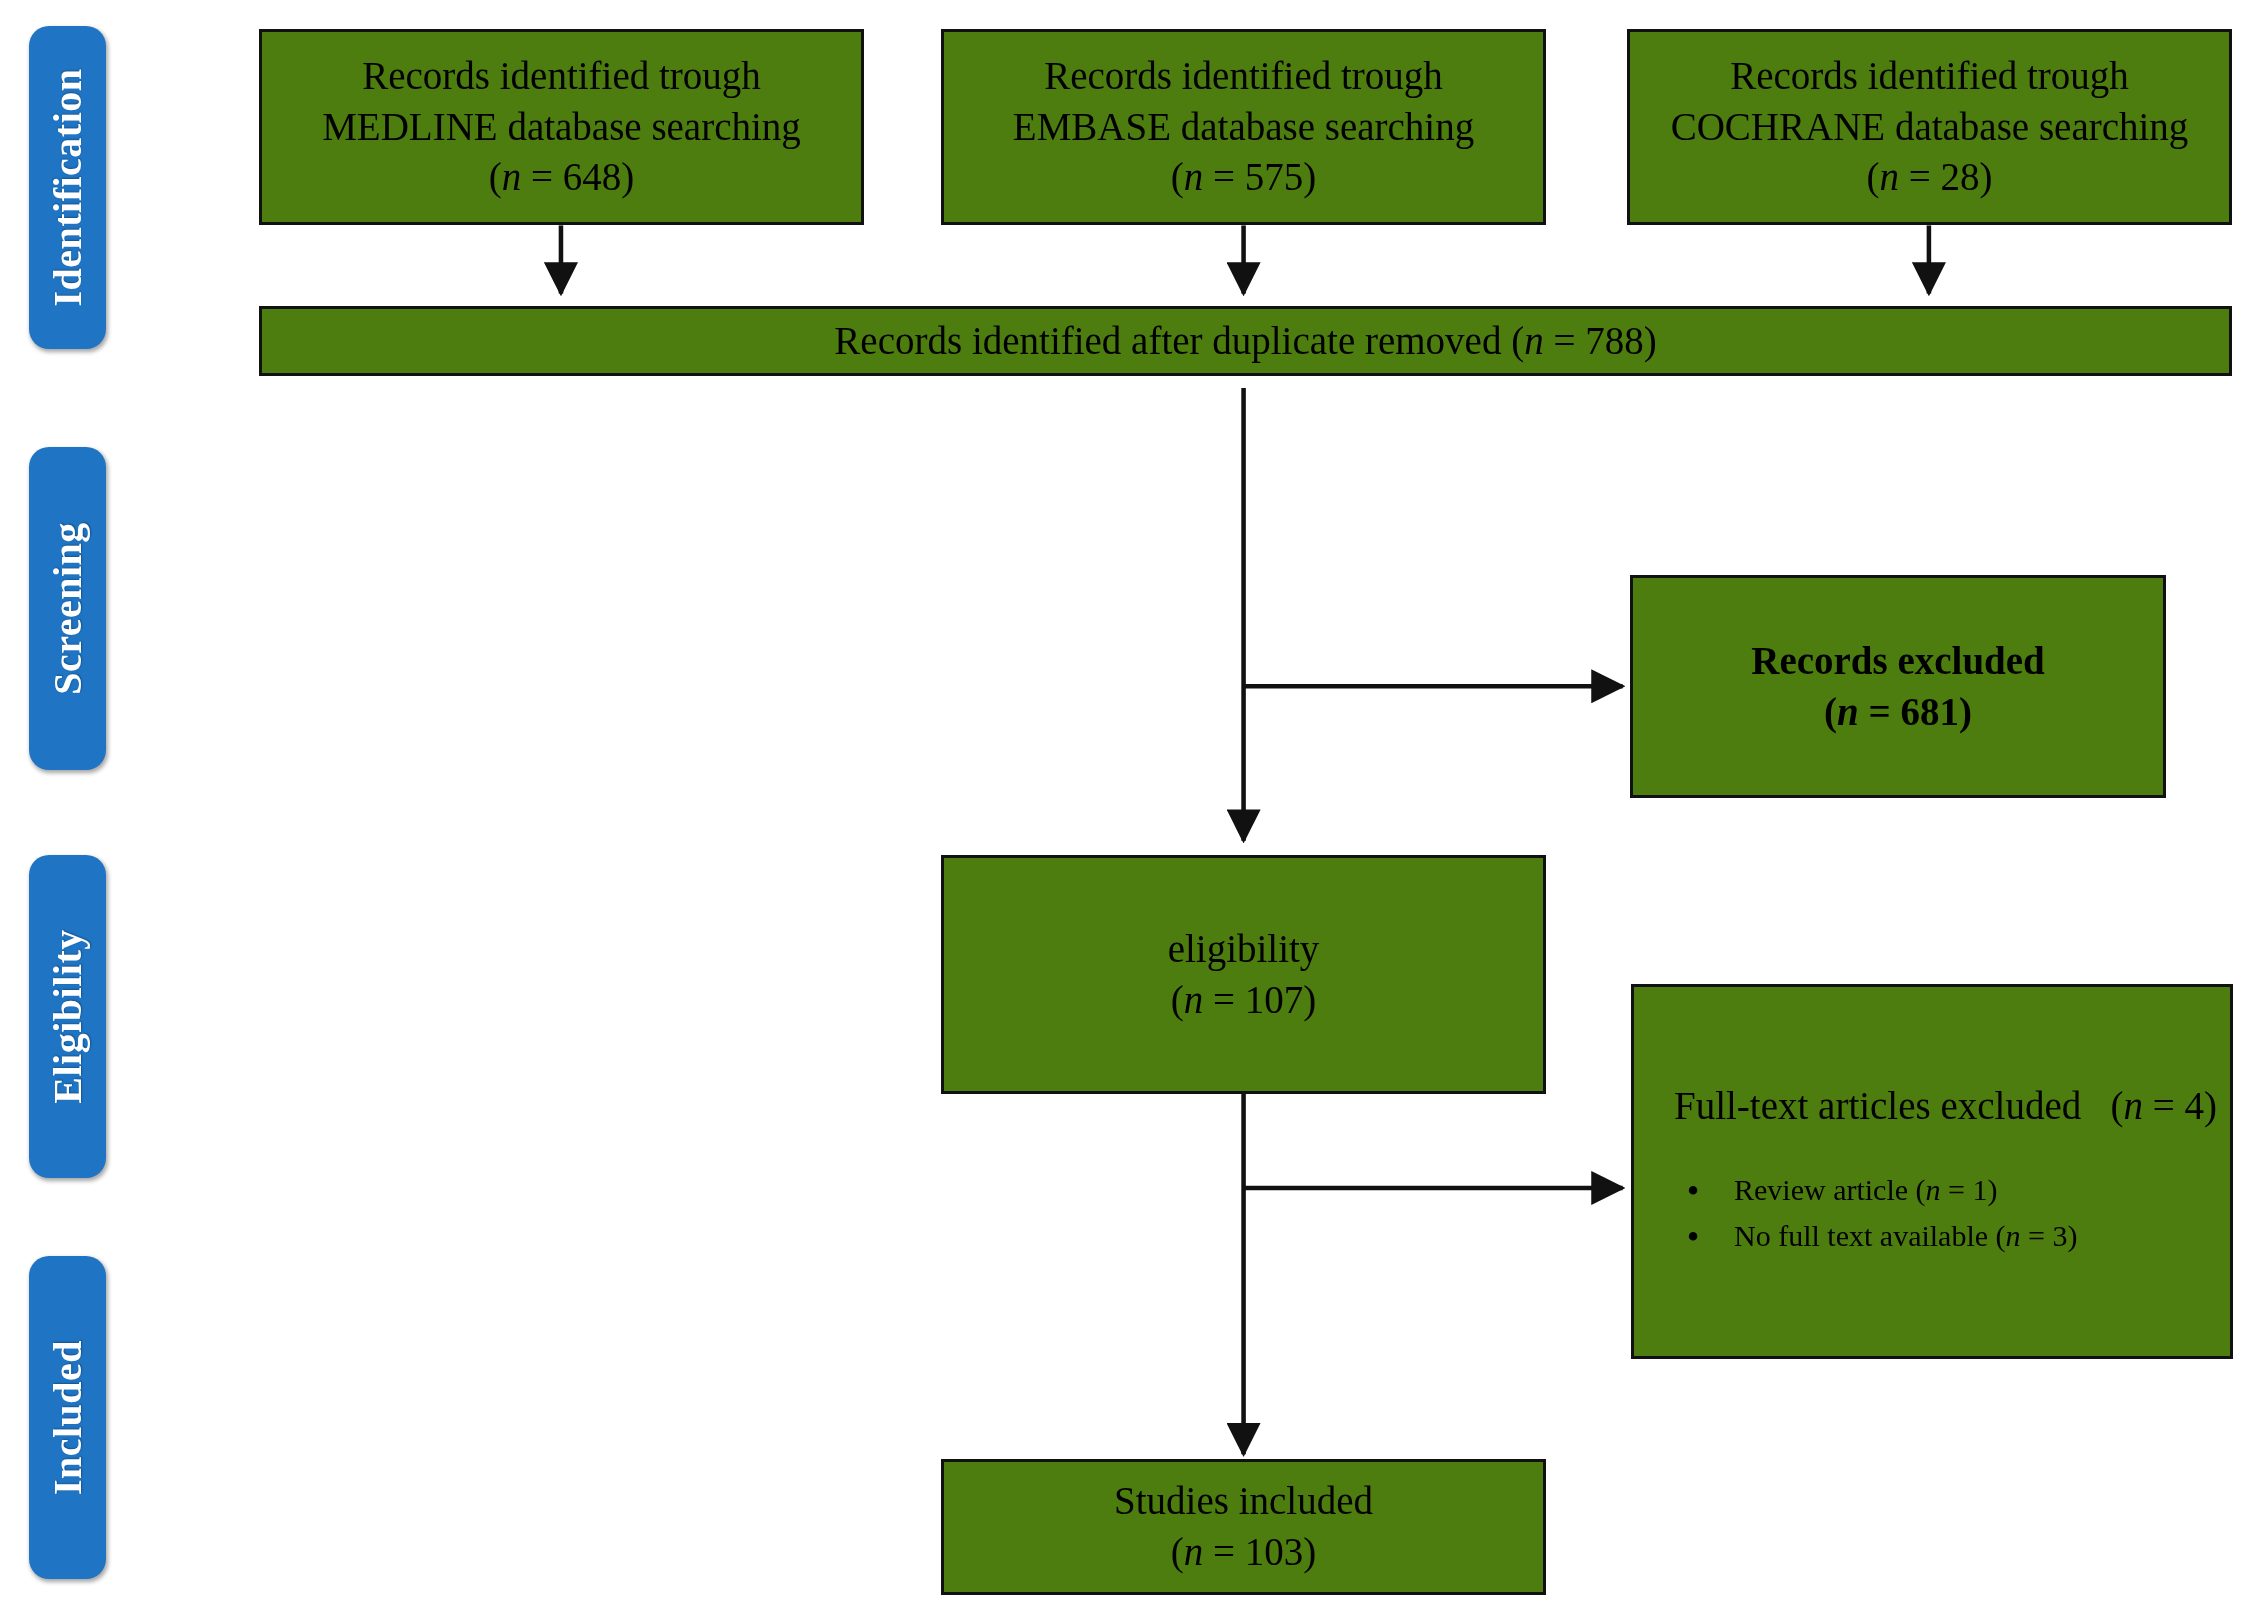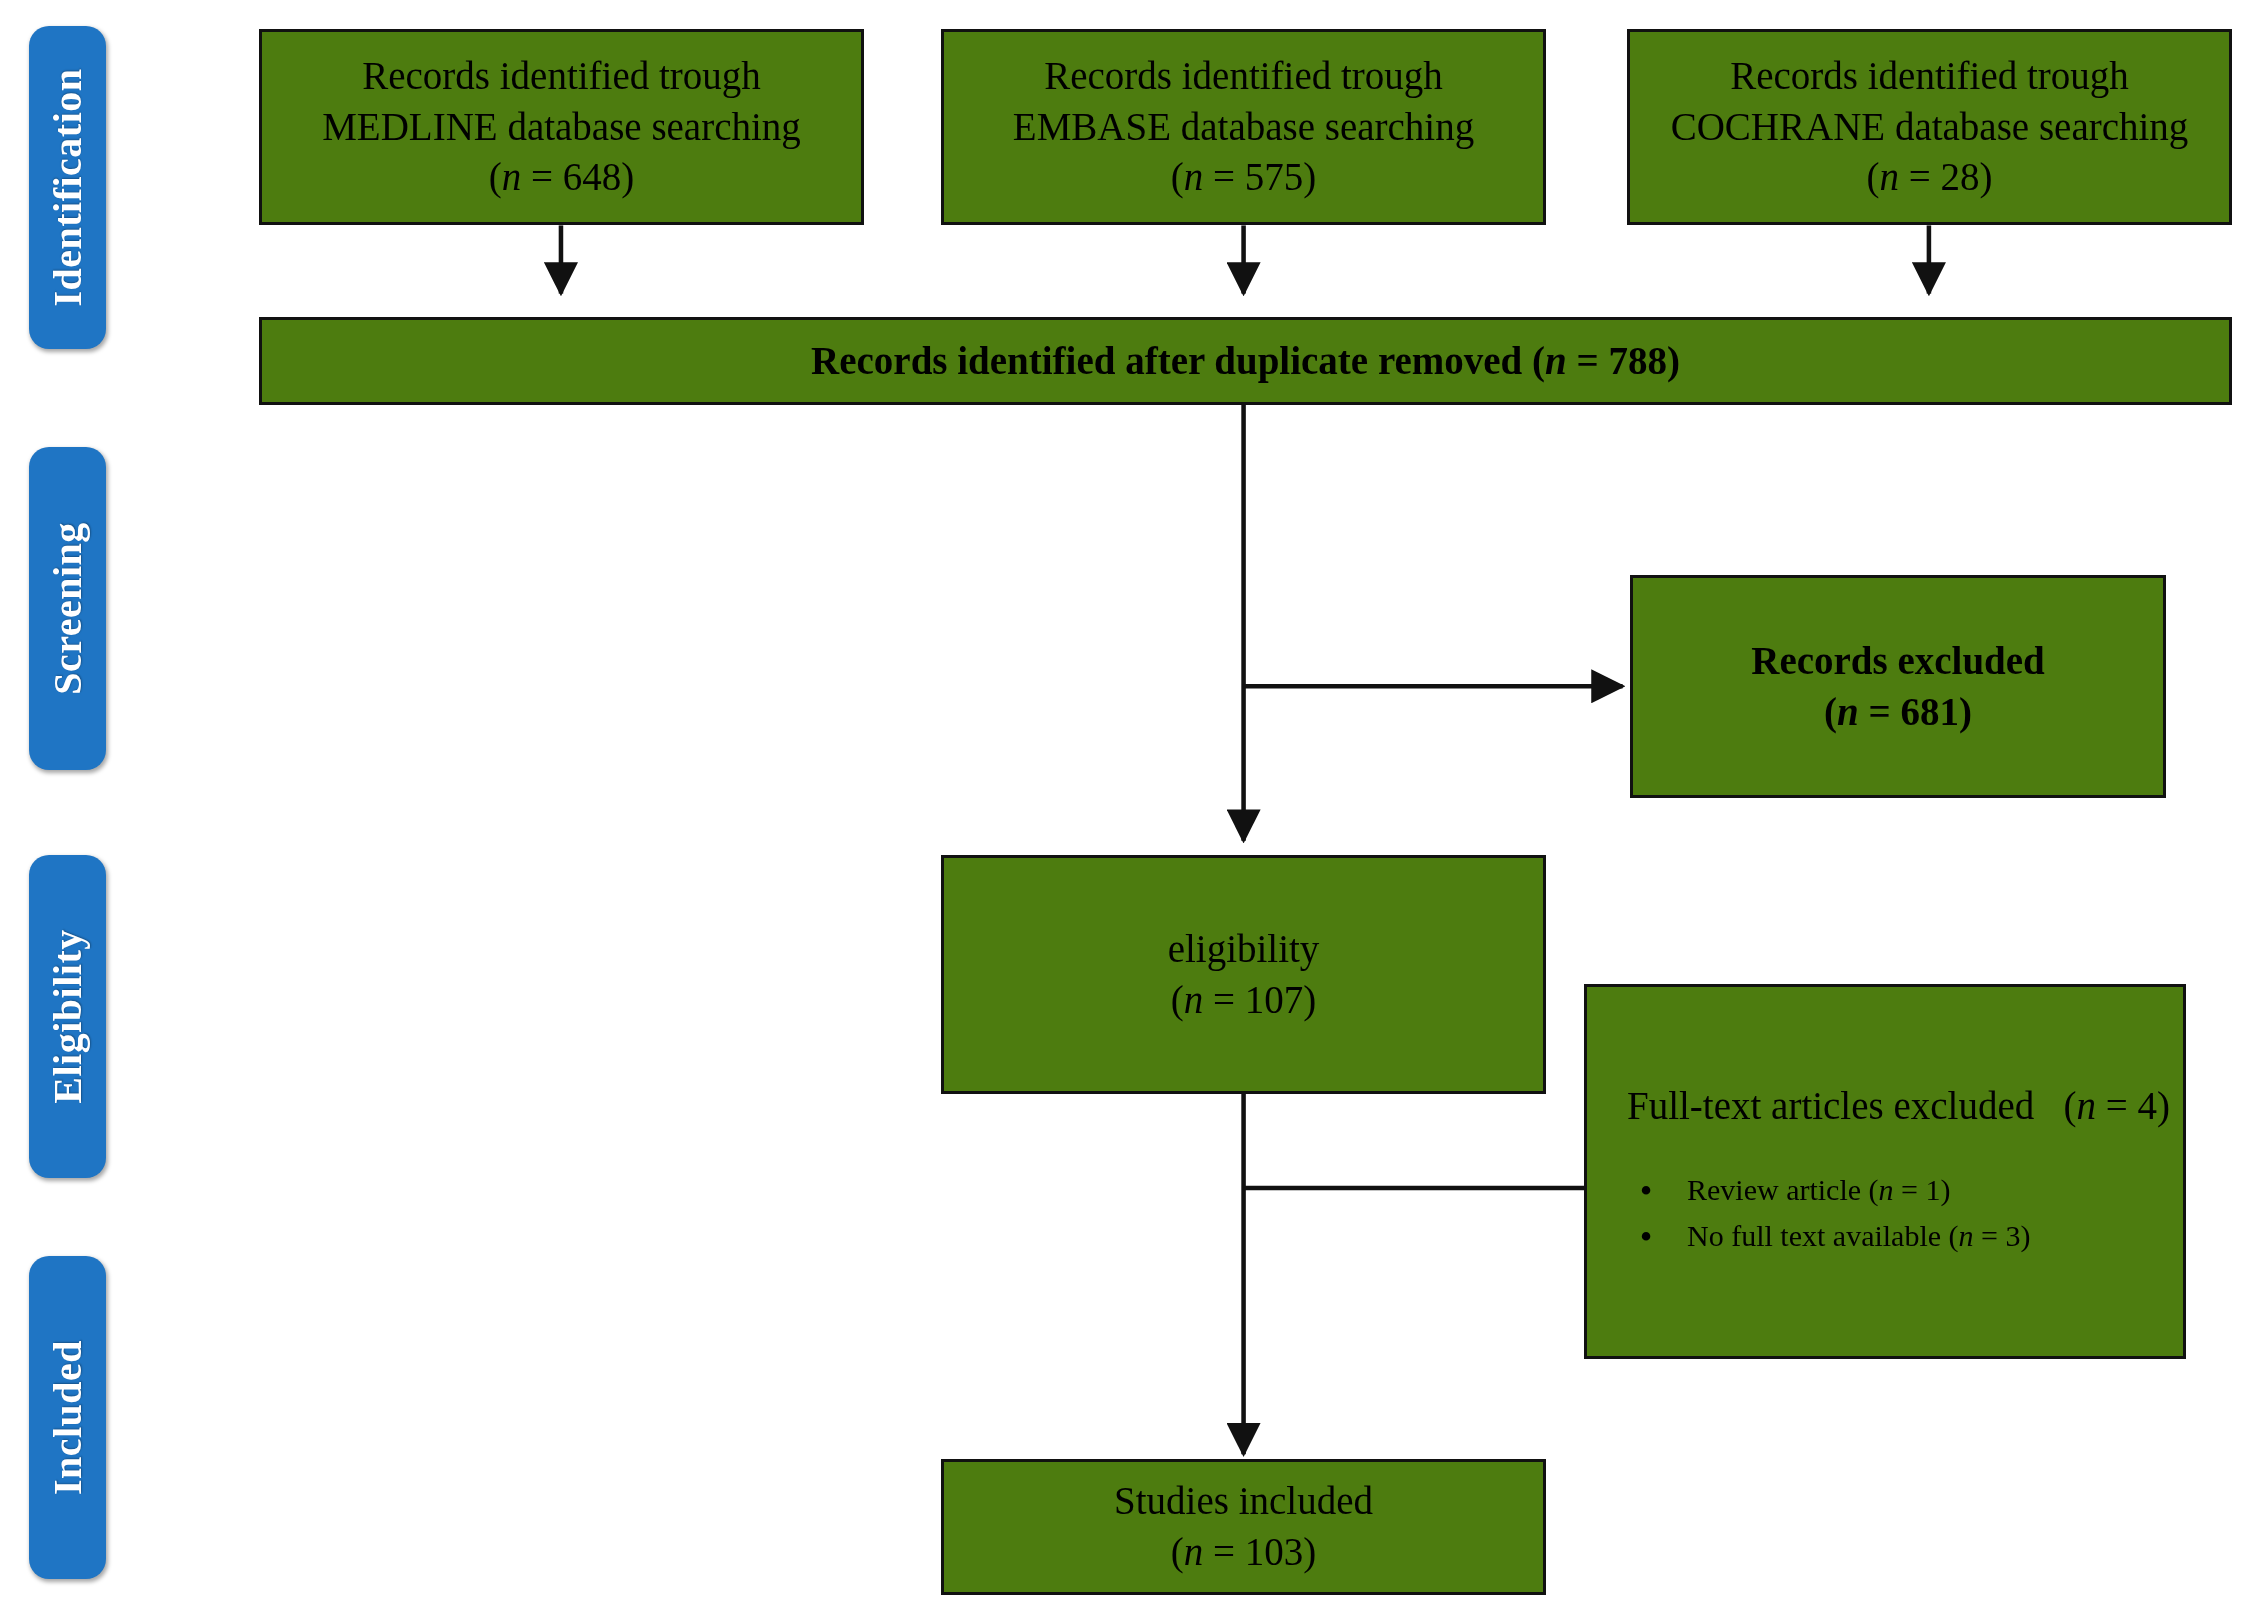--- a/index.html
+++ b/index.html
@@ -166,41 +166,41 @@
   </div>
 
   <div class="node" style="left:1627px; top:29px; width:605px; height:196px;">
     <div class="body">
       <span class="line">Records identified trough</span>
       <span class="line">COCHRANE database searching</span>
       <span class="line">(<span class="it">n</span><span> = 28)</span></span>
     </div>
   </div>
 
-  <div class="node wide" style="left:259px; top:317px; width:1973px; height:88px;font-weight:bold;">
+  <div class="node wide" style="left:259px; top:306px; width:1973px; height:70px;">
     <div class="body">
       <span>Records identified after duplicate removed (</span><span class="it">n</span><span> = 788)</span>
     </div>
   </div>
 
   <div class="node" style="left:1630px; top:575px; width:536px; height:223px;font-weight:bold;">
     <div class="body">
       <span class="line">Records excluded</span>
       <span class="line">(<span class="it">n</span><span> = 681)</span></span>
     </div>
   </div>
 
   <div class="node" style="left:941px; top:855px; width:605px; height:239px;">
     <div class="body">
       <span class="line">eligibility</span>
       <span class="line">(<span class="it">n</span><span> = 107)</span></span>
     </div>
   </div>
 
-  <div class="node left-align" style="left:1584px; top:984px; width:602px; height:375px;">
+  <div class="node left-align" style="left:1631px; top:984px; width:602px; height:375px;">
     <div class="body">
       <span class="excl-head"><span>Full-text articles excluded   (</span><span class="it">n</span><span> = 4)</span></span>
       <ul class="bullets">
         <li><span>Review article (</span><span class="it">n</span><span> = 1)</span></li>
         <li><span>No full text available (</span><span class="it">n</span><span> = 3)</span></li>
       </ul>
     </div>
   </div>
 
   <div class="node" style="left:941px; top:1459px; width:605px; height:136px;">

